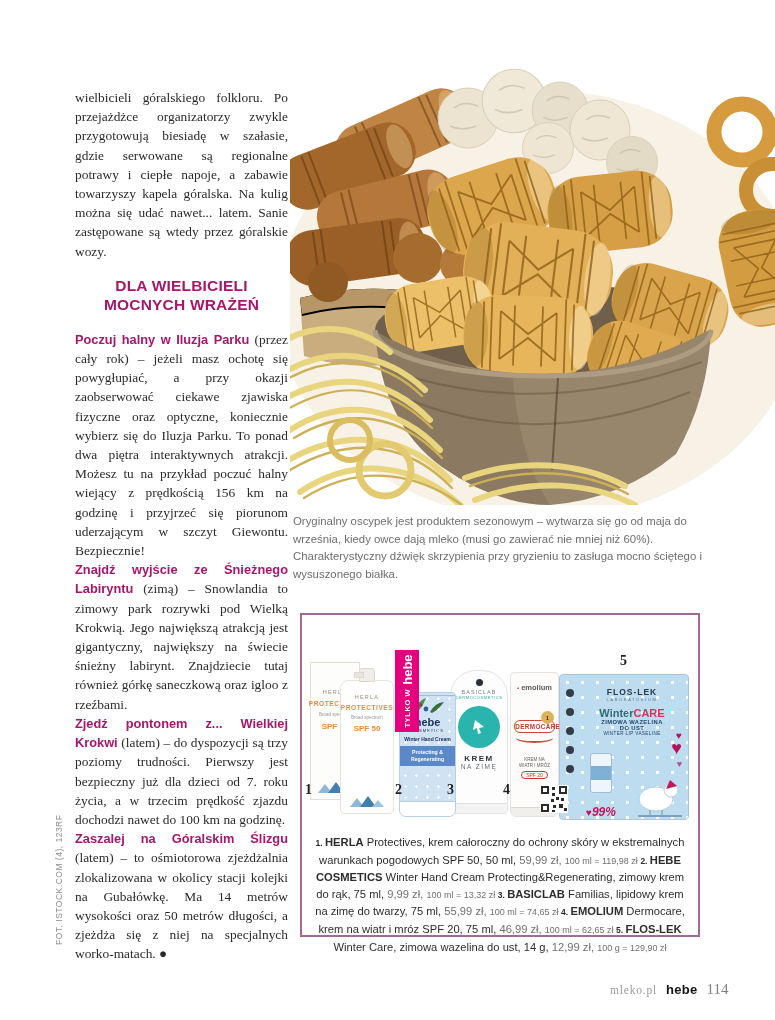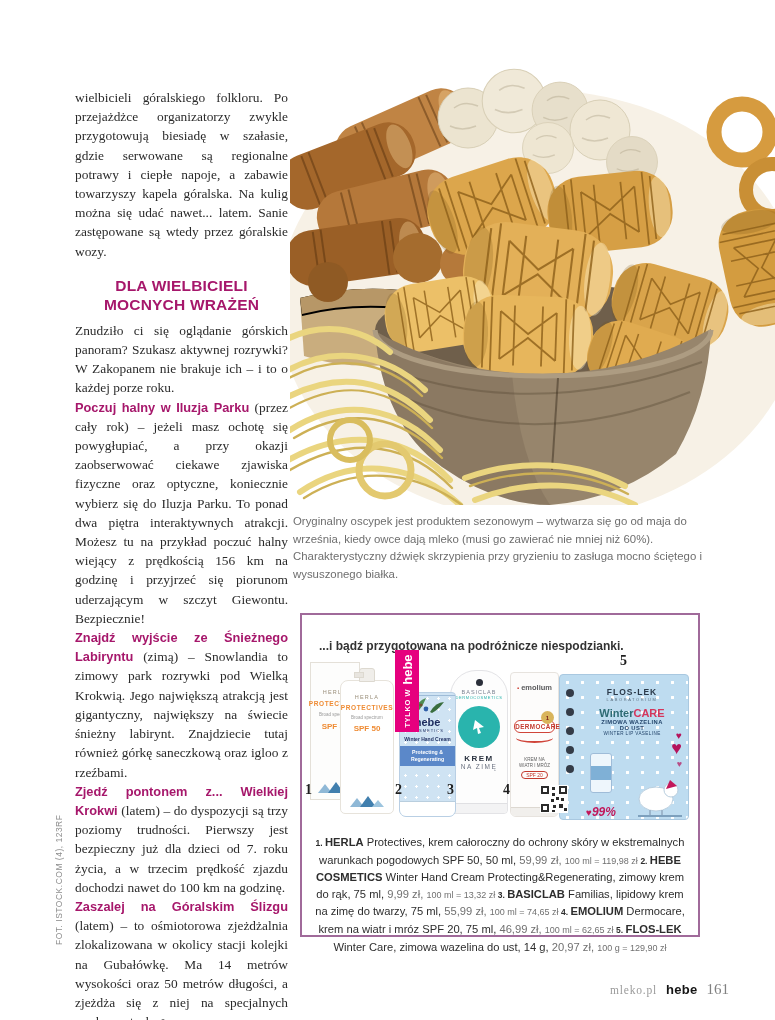--- a/index.html
+++ b/index.html
@@ -7,21 +7,21 @@
   .page {
     position:relative; width:775px; height:1020px; margin:0 auto;
     background:#ffffff; overflow:hidden;
     font-family:"Liberation Serif", serif; color:#262626;
   }
 
   
   .article { position:absolute; left:75px; top:88px; width:213px;
     font-size:13.4px; line-height:19.2px; text-align:justify; color:#2a2a2a; }
   .article p { margin:0; }
-  .col-heading { margin:15px 0 7px; text-align:center;
+  .col-heading { margin:15px 0 16px; text-align:center;
     font-family:"Liberation Sans", sans-serif; font-weight:bold;
     font-size:15.5px; line-height:19px; color:#a6176b; letter-spacing:.2px; }
   .lead { font-family:"Liberation Sans", sans-serif; font-weight:bold;
     font-size:12.8px; color:#a6176b; }
 
   
   .credit { position:absolute; left:54px; top:945px;
     transform:rotate(-90deg); transform-origin:top left;
     font-family:"Liberation Sans", sans-serif; font-size:8.5px;
     letter-spacing:.5px; color:#8d8d8d; white-space:nowrap; }
@@ -175,21 +175,20 @@
 <div class="page">
 
   <div class="credit">FOT. ISTOCK.COM (4), 123RF</div>
 
   <div class="article">
     <p>wielbicieli góralskiego folkloru. Po przejażdżce organizatorzy zwykle przygotowują biesiadę w szałasie, gdzie serwowane są regionalne potrawy i ciepłe napoje, a zabawie towarzyszy kapela góralska. Na kulig można się udać nawet... latem. Sanie zastępowane są wtedy przez góralskie wozy.</p>
     <h3 class="col-heading">
       <span>DLA WIELBICIELI</span><br>
       <span>MOCNYCH WRAŻEŃ</span>
     </h3>
-    <p>Znudziło ci się oglądanie górskich panoram? Szukasz aktywnej rozrywki? W Zakopanem nie brakuje ich – i to o każdej porze roku.</p>
     <p><span class="lead">Poczuj halny w Iluzja Parku</span><span> (przez cały rok) – jeżeli masz ochotę się powygłupiać, a przy okazji zaobserwować ciekawe zjawiska fizyczne oraz optyczne, koniecznie wybierz się do Iluzja Parku. To ponad dwa piętra interaktywnych atrakcji. Możesz tu na przykład poczuć halny wiejący z prędkością 156 km na godzinę i przyjrzeć się piorunom uderzającym w szczyt Giewontu. Bezpiecznie!</span></p>
     <p><span class="lead">Znajdź wyjście ze Śnieżnego Labiryntu</span><span> (zimą) – Snowlandia to zimowy park rozrywki pod Wielką Krokwią. Jego największą atrakcją jest gigantyczny, największy na świecie śnieżny labirynt. Znajdziecie tutaj również górkę saneczkową oraz igloo z rzeźbami.</span></p>
     <p><span class="lead">Zjedź pontonem z... Wielkiej Krokwi</span><span> (latem) – do dyspozycji są trzy poziomy trudności. Pierwszy jest bezpieczny już dla dzieci od 7. roku życia, a w trzecim prędkość zjazdu dochodzi nawet do 100 km na godzinę.</span></p>
     <p><span class="lead">Zaszalej na Góralskim Ślizgu</span><span> (latem) – to ośmiotorowa zjeżdżalnia zlokalizowana w okolicy stacji kolejki na Gubałówkę. Ma 14 metrów wysokości oraz 50 metrów długości, a zjeżdża się z niej na specjalnych worko-matach. ●</span></p>
   </div>
 
   <div class="photo">
     <svg width="485" height="505" viewBox="0 0 485 505" xmlns="http://www.w3.org/2000/svg">
       <defs>
         <g id="osc">
@@ -287,21 +286,20 @@
         </g>
         <circle cx="95" cy="470" r="26" fill="none" stroke="#e3c96f" stroke-width="7"></circle>
         <circle cx="60" cy="440" r="20" fill="none" stroke="#d9bd5e" stroke-width="6"></circle>
       </g>
     </svg>
   </div>
 
   <p class="caption">Oryginalny oscypek jest produktem sezonowym – wytwarza się go od maja do września, kiedy owce dają mleko (musi go zawierać nie mniej niż 60%). Charakterystyczny dźwięk skrzypienia przy gryzieniu to zasługa mocno ściętego i wysuszonego białka.</p>
 
   <div class="takebox">
-    <div class="takebox-sub">...i bądź przygotowana na podróżnicze niespodzianki.</div>
 
     <span class="pnum" style="left:3px;  top:167px;">1</span>
     <span class="pnum" style="left:93px; top:167px;">2</span>
     <span class="pnum" style="left:145px;top:167px;">3</span>
     <span class="pnum" style="left:201px;top:167px;">4</span>
     <span class="pnum" style="left:318px;top:38px;">5</span>
 
     <div class="ribbon">
       <div class="ribbon-inner">
         <span class="r1">TYLKO W</span>
@@ -432,23 +430,23 @@
           <rect x="24" y="23" width="3" height="3"></rect>
           <rect x="12" y="25" width="3" height="2"></rect>
       </g>
     </svg>
 
     <p class="plist">
       <span><span class="it-num">1. </span><span class="it-brand">HERLA</span><span> Protectives, krem całoroczny do ochrony skóry w ekstremalnych warunkach pogodowych SPF 50, 50 ml, </span><span class="it-price">59,99 zł, </span><span class="it-unit">100 ml = 119,98 zł </span></span>
       <span><span class="it-num">2. </span><span class="it-brand">HEBE COSMETICS</span><span> Winter Hand Cream Protecting&amp;Regenerating, zimowy krem do rąk, 75 ml, </span><span class="it-price">9,99 zł, </span><span class="it-unit">100 ml = 13,32 zł </span></span>
       <span><span class="it-num">3. </span><span class="it-brand">BASICLAB</span><span> Familias, lipidowy krem na zimę do twarzy, 75 ml, </span><span class="it-price">55,99 zł, </span><span class="it-unit">100 ml = 74,65 zł </span></span>
       <span><span class="it-num">4. </span><span class="it-brand">EMOLIUM</span><span> Dermocare, krem na wiatr i mróz SPF 20, 75 ml, </span><span class="it-price">46,99 zł, </span><span class="it-unit">100 ml = 62,65 zł </span></span>
-      <span><span class="it-num">5. </span><span class="it-brand">FLOS-LEK</span><span> Winter Care, zimowa wazelina do ust, 14 g, </span><span class="it-price">20,97 zł, </span><span class="it-unit">100 g = 129,90 zł</span></span>
+      <span><span class="it-num">5. </span><span class="it-brand">FLOS-LEK</span><span> Winter Care, zimowa wazelina do ust, 14 g, </span><span class="it-price">12,99 zł, </span><span class="it-unit">100 g = 129,90 zł</span></span>
     </p>
   </div>
 
   <div class="footer">
     <span class="f-site">mleko.pl</span>
     <span class="f-brand">hebe</span>
-    <span class="f-page">161</span>
+    <span class="f-page">114</span>
   </div>
 
 </div>
 
 </body></html>

